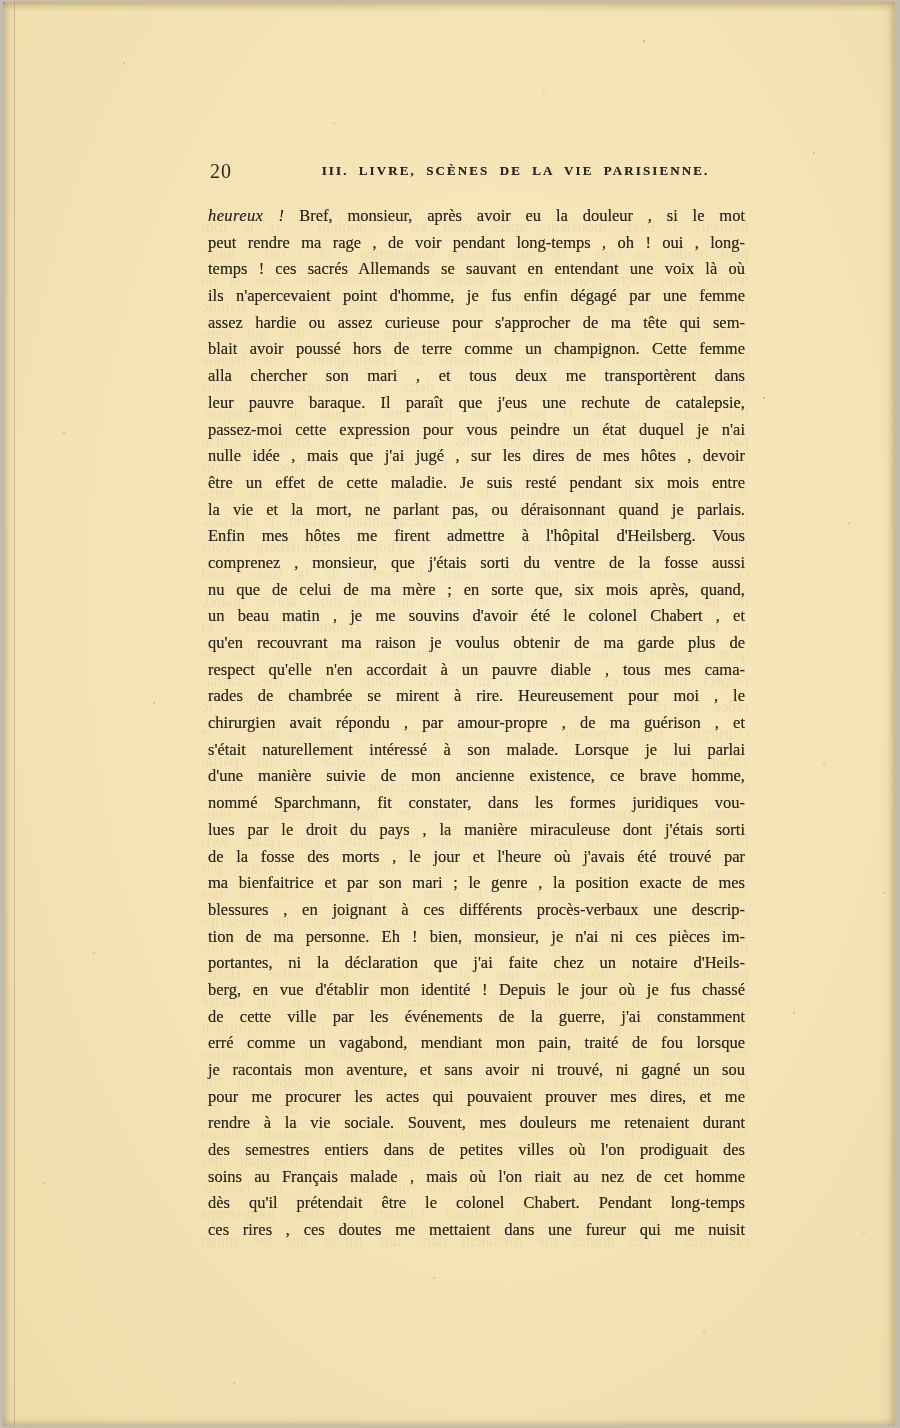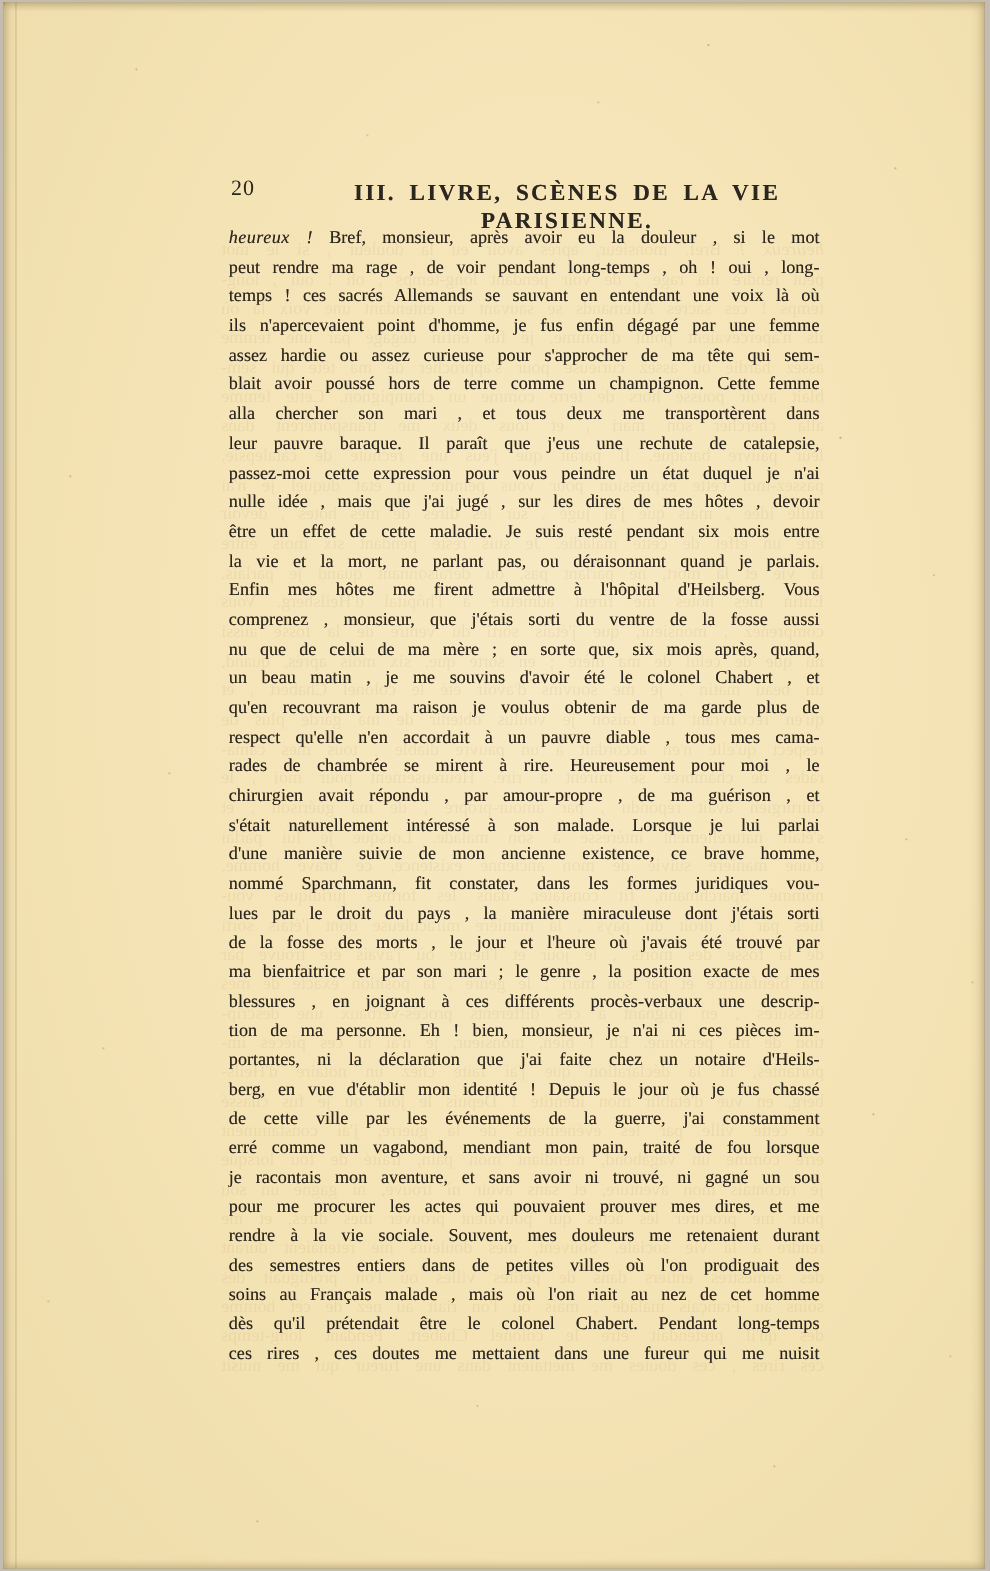--- a/index.html
+++ b/index.html
@@ -30,21 +30,21 @@
     top: 157px; left: 205px; width: 537px; height: 30px;
     color: #2c2620;
   }
   .page-number {
     position: absolute; left: 2px; top: 1px;
     font-size: 20px; letter-spacing: 1px;
   }
   .running-title {
     padding-left: 78px;
     text-align: center;
-    font-size: 21px;
+    font-size: 13px;
     font-weight: bold;
     letter-spacing: 2.1px;
     word-spacing: 5px;
     padding-top: 4px;
     text-shadow: 0 0 0.5px rgba(44, 38, 32, 0.6);
   }
   .body-text {
     position: absolute;
     top: 201px; left: 205px; width: 537px;
     color: #2c2620;

